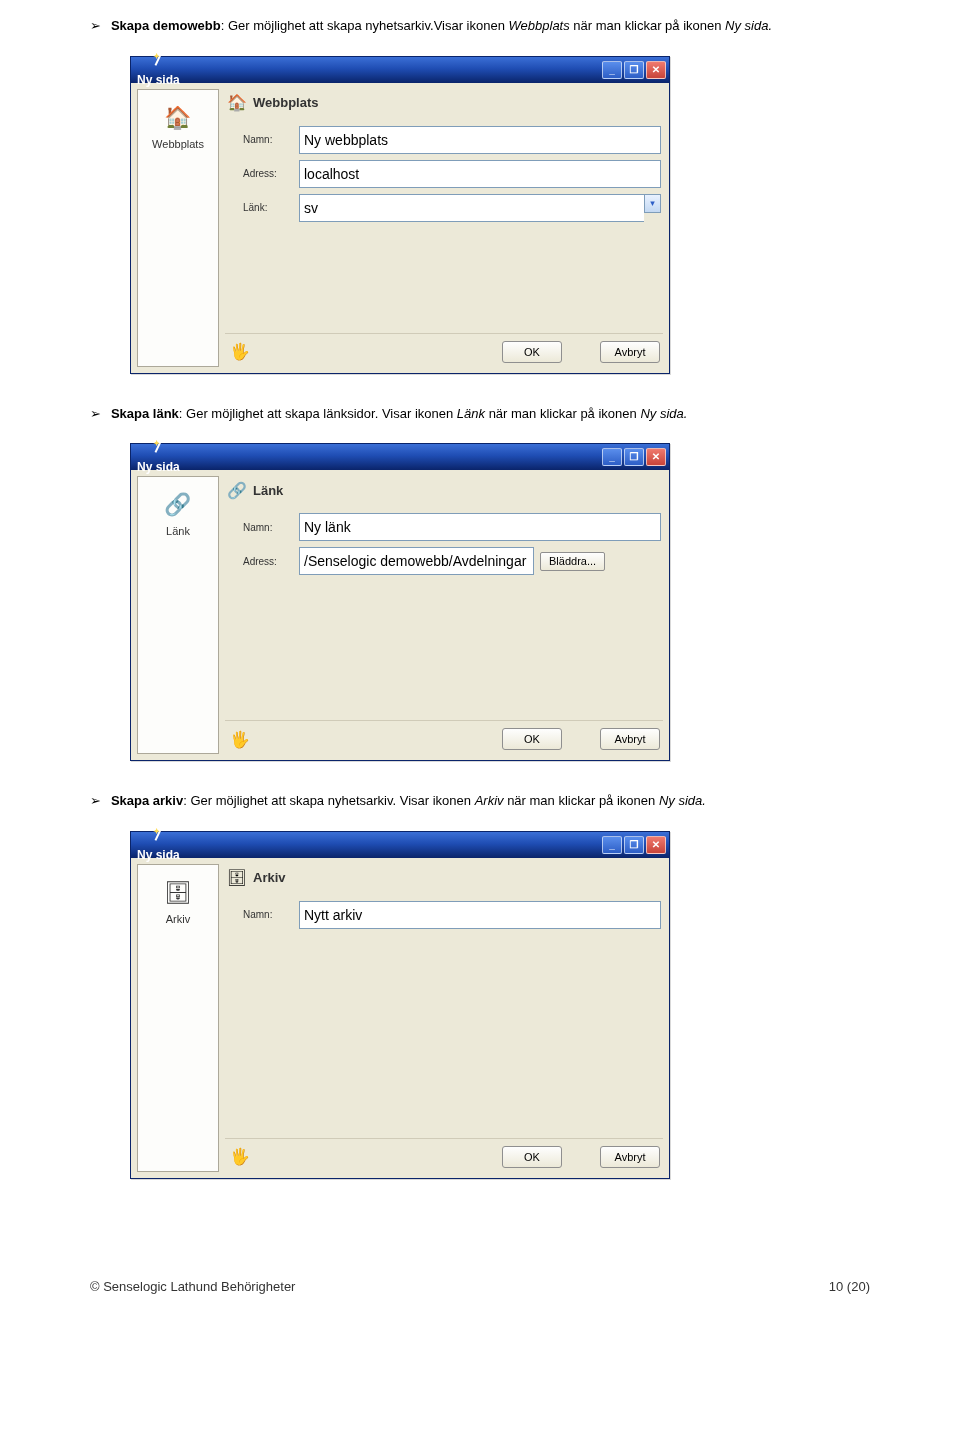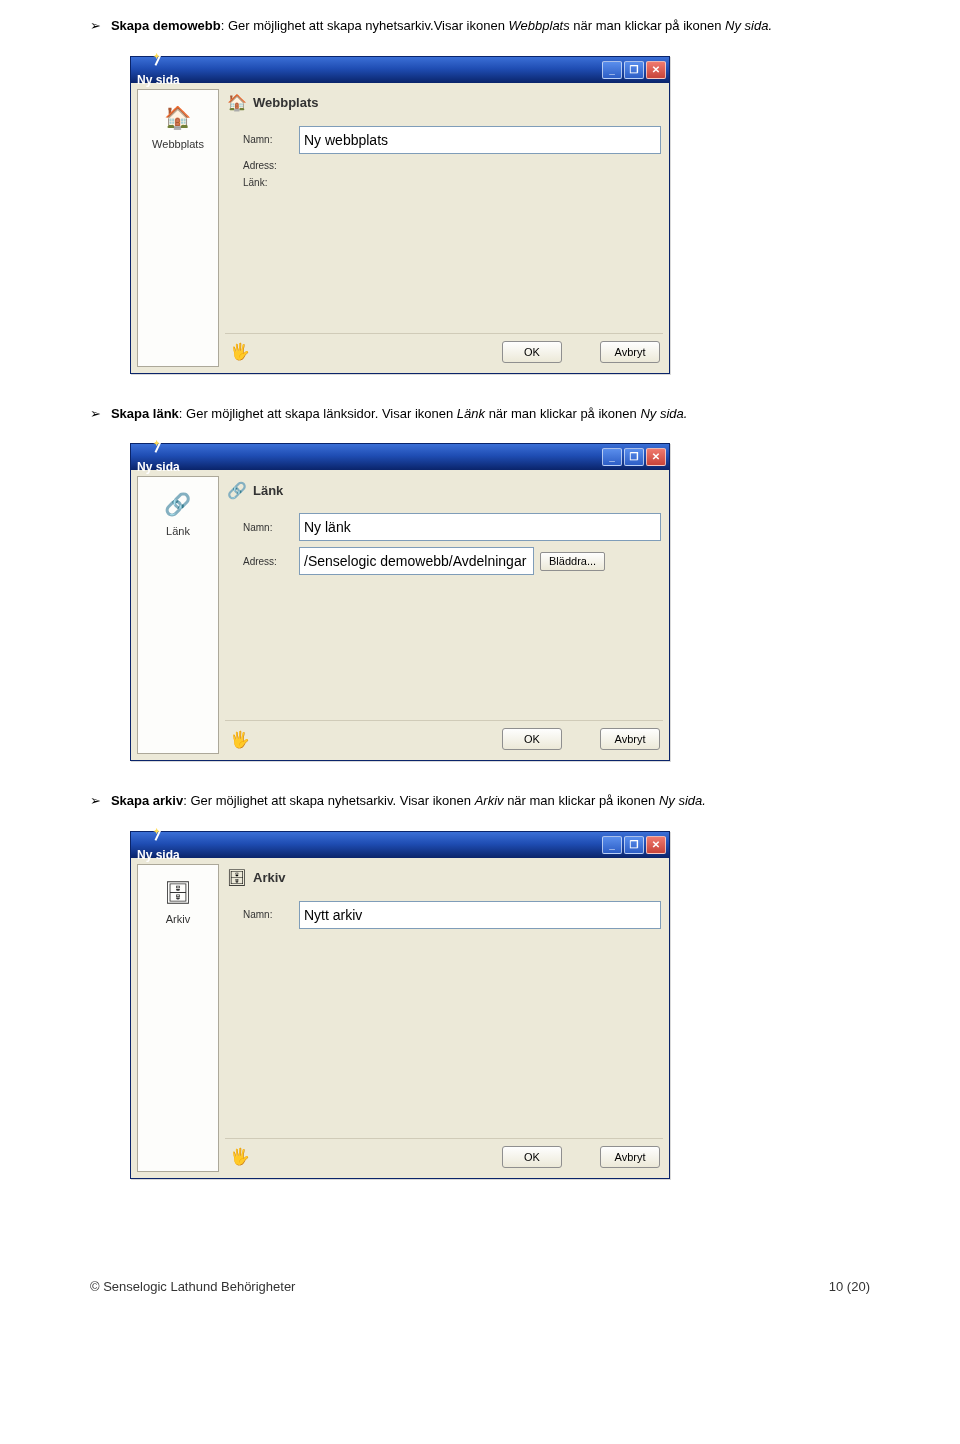--- a/index.html
+++ b/index.html
@@ -253,23 +253,28 @@
           <span class="ph-icon">🏠</span>
           <span class="ph-label">Webbplats</span>
         </div>
         <div class="form-area">
           <div class="form-row">
             <span class="form-label">Namn:</span>
             <input class="text-input" value="Ny webbplats" style="">
           </div>
           <div class="form-row">
             <span class="form-label">Adress:</span>
+            <input class="text-input" value="localhost" style="">
           </div>
           <div class="form-row">
             <span class="form-label">Länk:</span>
+            <div class="combo-wrap">
+              <input class="text-input" value="sv" style="">
+              <span class="combo-btn">▾</span>
+            </div>
           </div>
         </div>
         <div class="bottom-row">
           <span class="hand-icon">🖐</span>
           <span class="spacer"></span>
           <span class="action-btn">OK</span>
           <span class="action-btn">Avbryt</span>
         </div>
       </div>
     </div>

